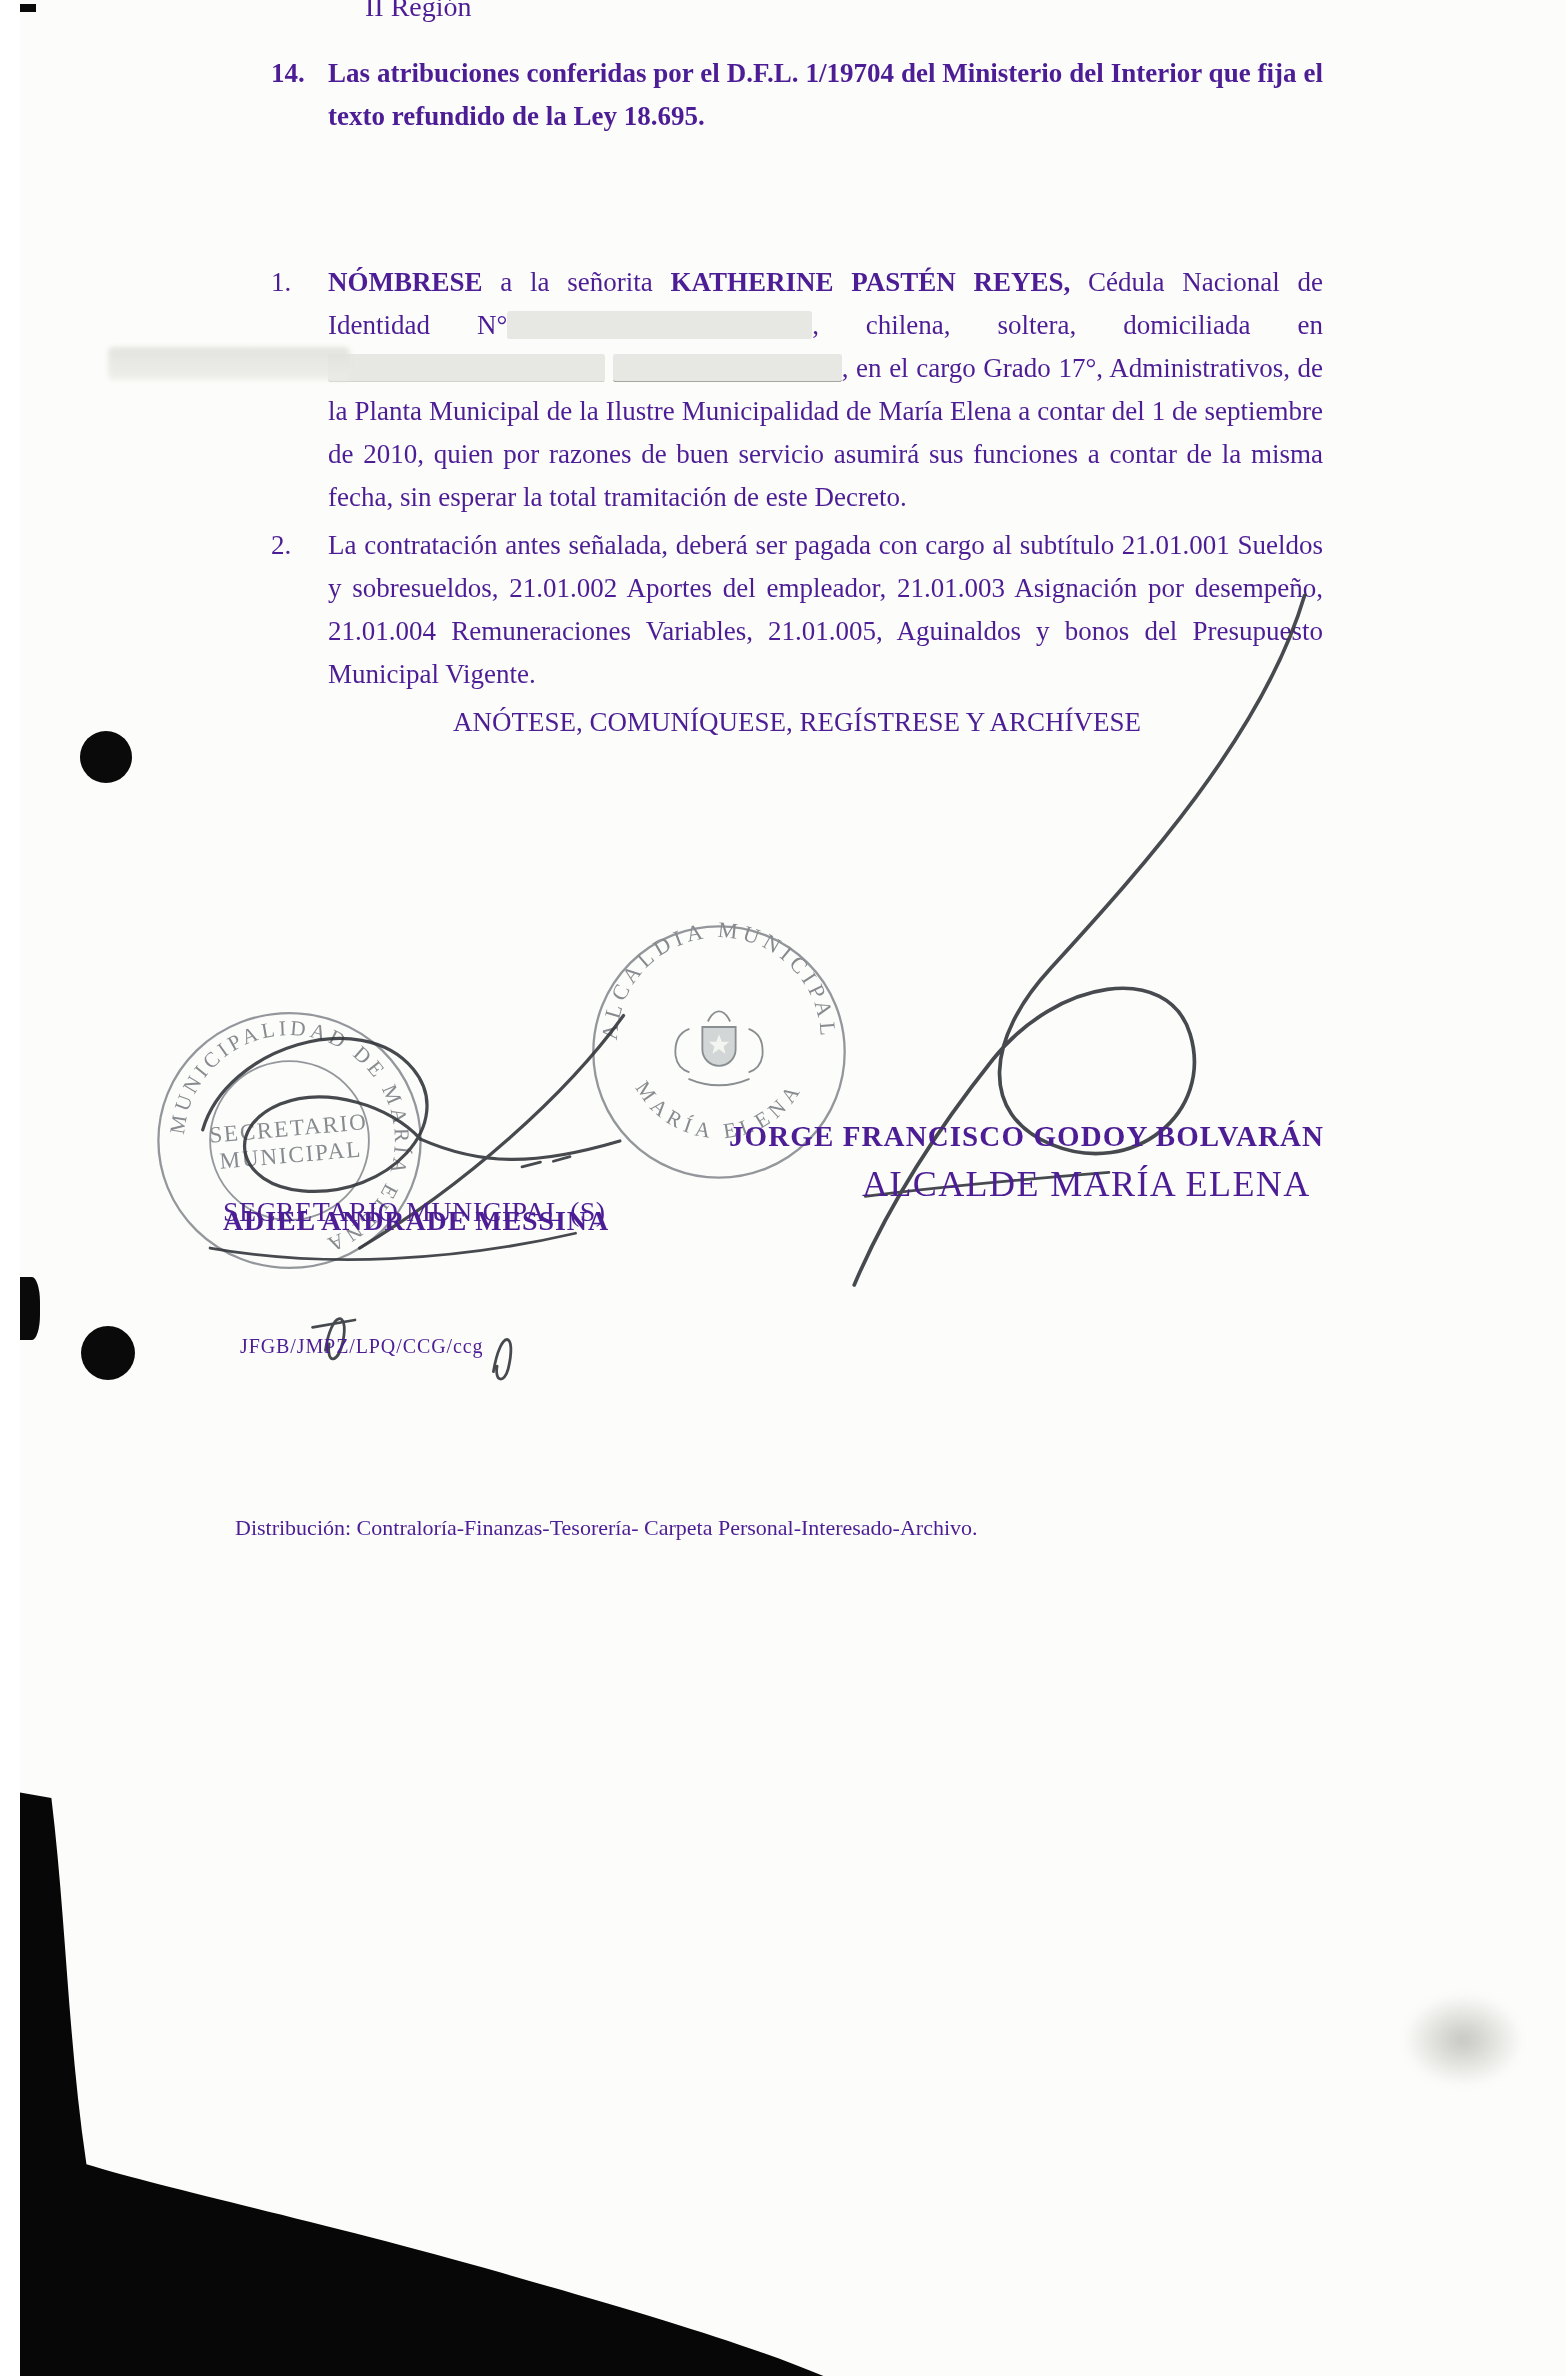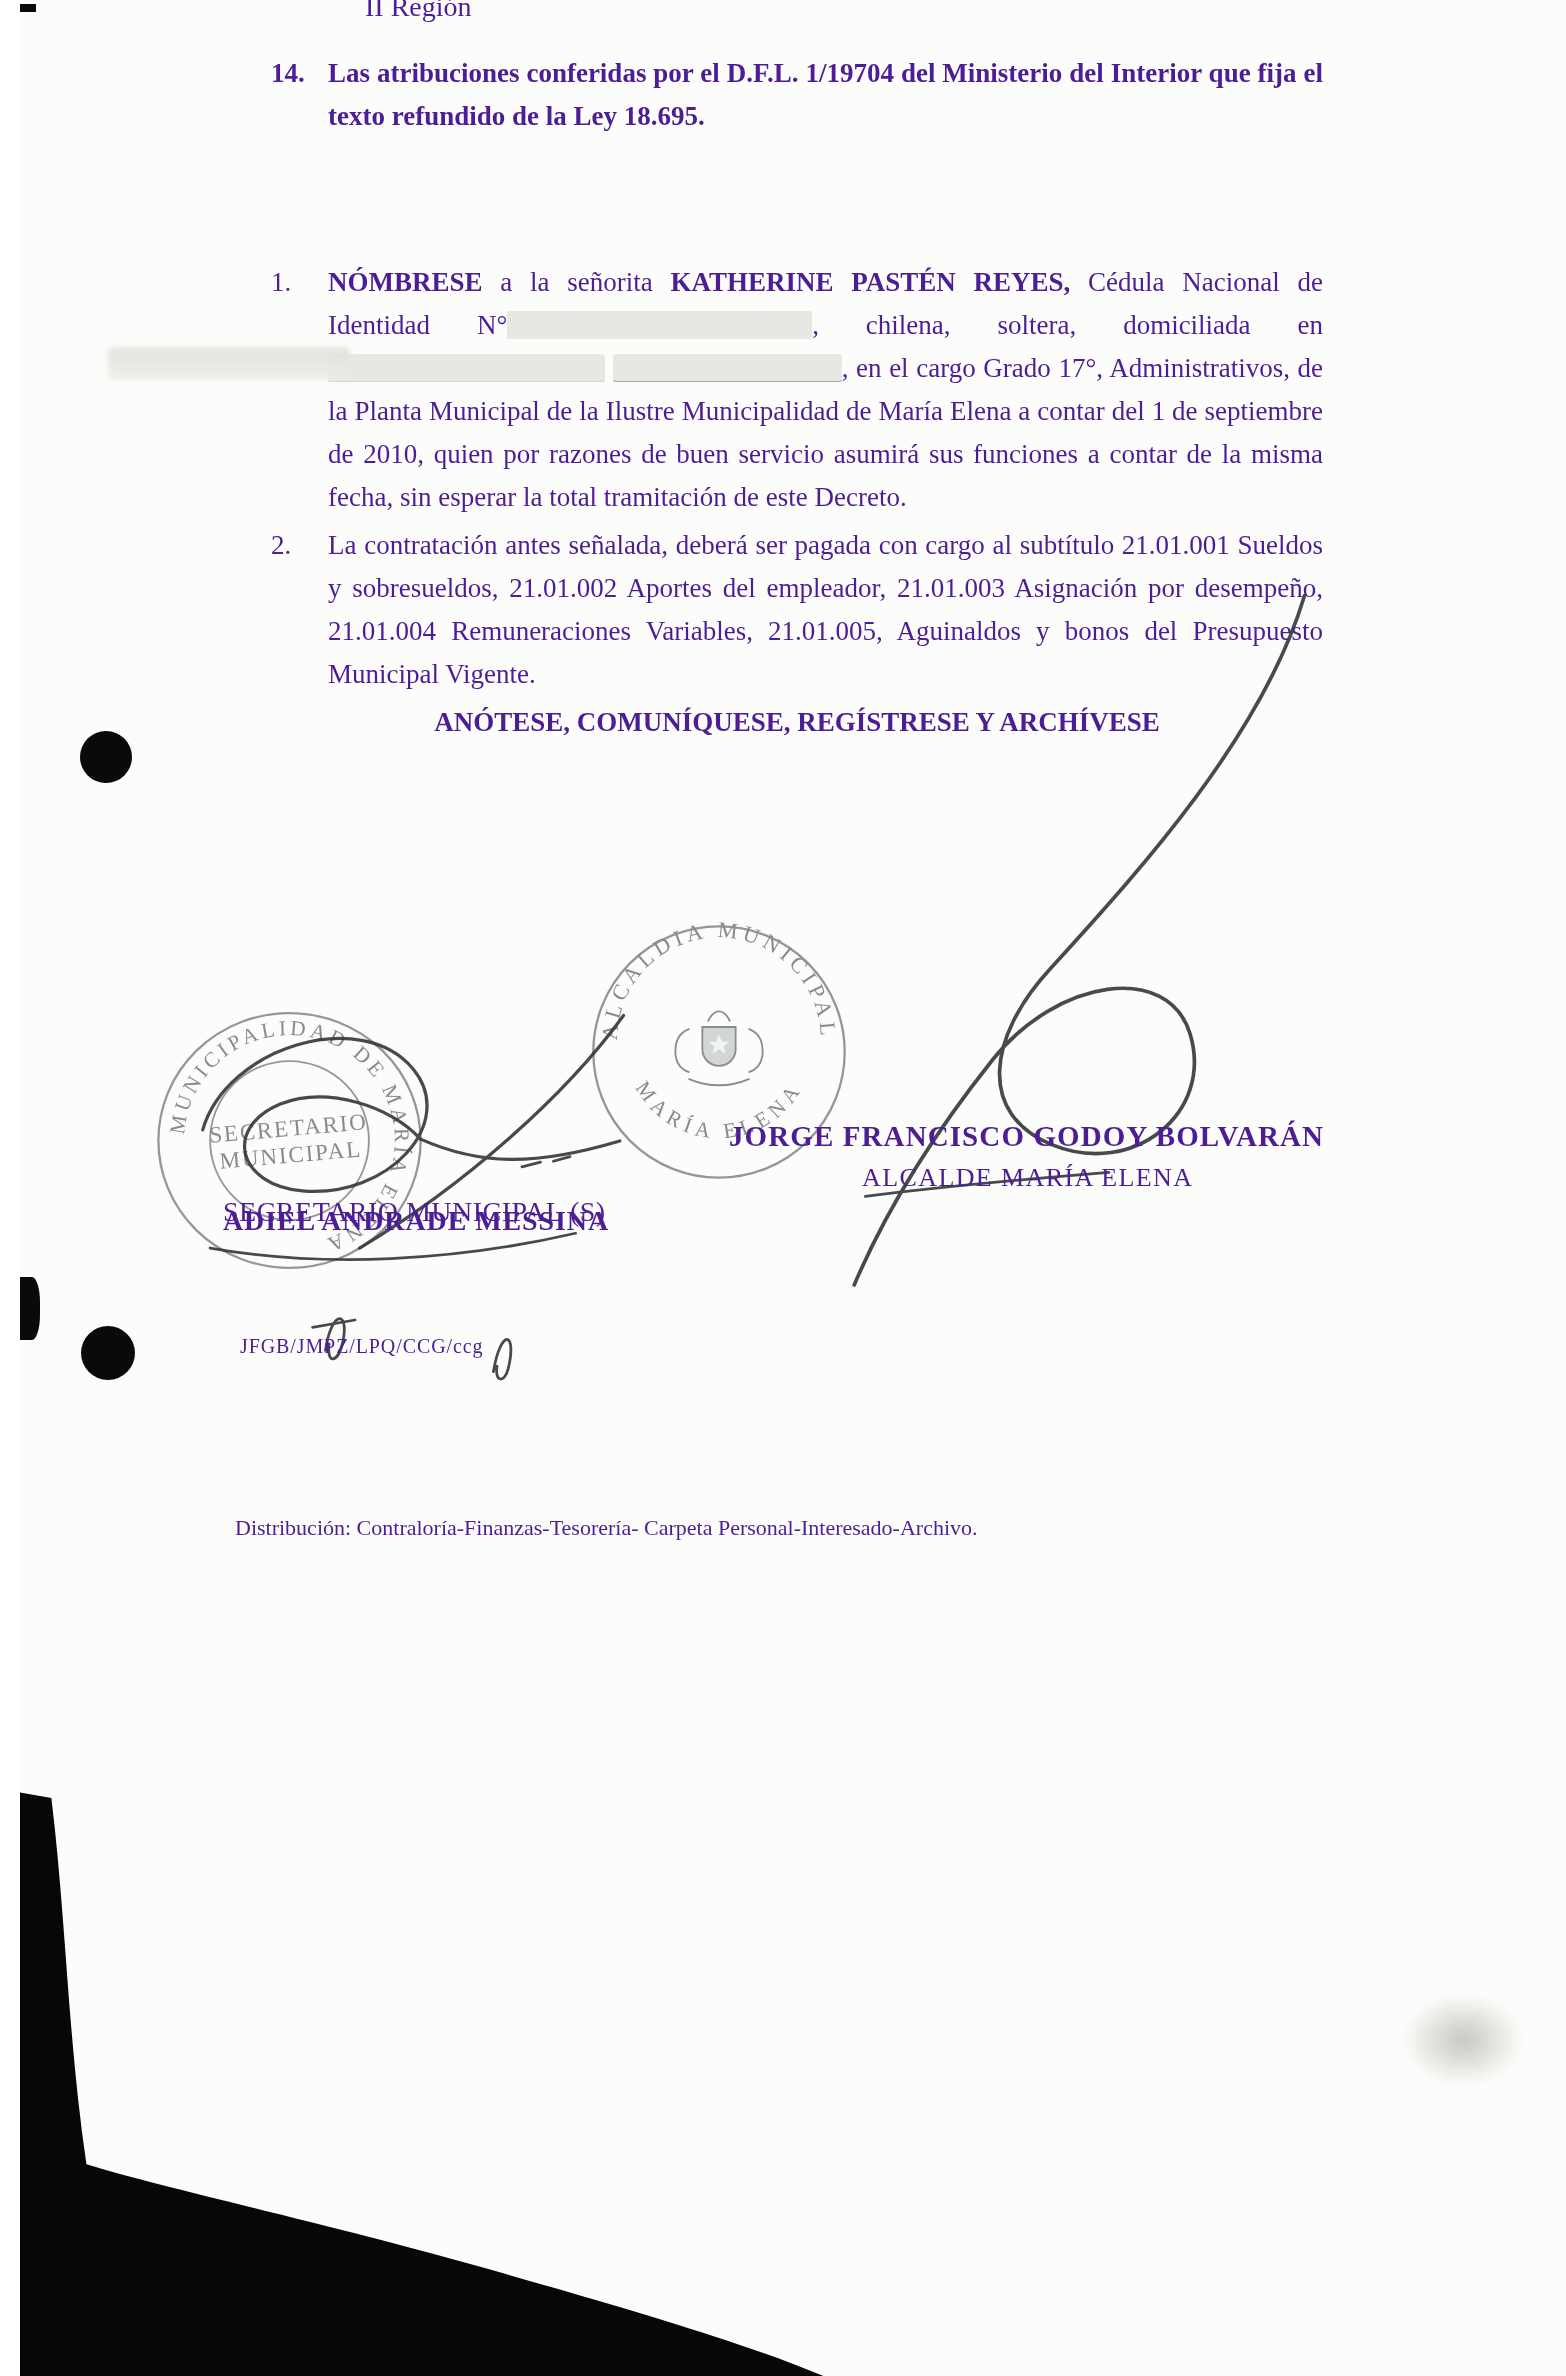--- a/index.html
+++ b/index.html
@@ -16,34 +16,34 @@
   .doc-block { position:absolute; left:251px; width:1052px; font-size:27px; line-height:43px; }
   .num-row { display:flex; }
   .num { flex:0 0 57px; }
   .body-text { flex:1; text-align:justify; }
   .preamble { top:52px;font-weight:bold; }
   .decree-heading { position:absolute; left:251px; width:1052px; top:181px;
     text-align:center; font-weight:bold; font-size:28px; letter-spacing:0.5px; }
   .decree-list { top:261px; }
   .decree-item-2 { margin-top:4.6px; }
   .closing-line { position:absolute; left:251px; width:1052px; top:707px;
-    text-align:center; font-weight:bold; font-size:27px; }
+    text-align:center; font-weight:normal; font-size:27px; }
   b.inkbold { font-weight:bold; }
   
   .redact { display:inline-block; vertical-align:baseline; height:28px; margin-bottom:-4.6px;
     background:#e7e7e3; border-radius:2.8px; filter:blur(0.6px); }
   .redact-id { width:305px; }
   .redact-addr1 { width:277px; border-bottom:1.8px dotted #bdbdb6; }
   .redact-addr2 { width:229px; border-bottom:1.8px solid #a6a6a0; }
   .margin-smudge { position:absolute; left:88px; top:347px; width:242px; height:33px;
     background:linear-gradient(#dfdfdb,#ecece8); filter:blur(2.8px); opacity:.85; border-radius:5.5px; }
   
   .sig-name-mayor { position:absolute; left:709px; top:1120px; font-weight:bold;
     font-size:29px; letter-spacing:1.1px; }
-  .sig-title-mayor { position:absolute; left:842px; top:1163px; font-size:26px; letter-spacing:1.4px; }
+  .sig-title-mayor { position:absolute; left:842px; top:1163px; font-size:36px; letter-spacing:1.4px; }
   .sig-name-sec { position:absolute; left:203px; top:1205px; font-weight:bold;
     font-size:28px; letter-spacing:0.9px; }
   .sig-title-sec { position:absolute; left:203px; top:1196px; font-size:28px; letter-spacing:0.5px;font-family:Liberation Serif, serif; }
   .initials-line { position:absolute; left:220px; top:1335px; font-size:20px; letter-spacing:0.9px; }
   .distribution-line { position:absolute; left:215px; top:1515px; font-size:22px; }
   
   .stamp { position:absolute; opacity:.82; }
   .stamp-secretary { left:131px; top:1002px; width:277px; height:277px; }
   .stamp-mayor { left:565px; top:918px; width:268px; height:268px; }
   .sig-overlay, .artifact-overlay { position:absolute; left:0; top:0; width:1566px; height:2377px; pointer-events:none; }

